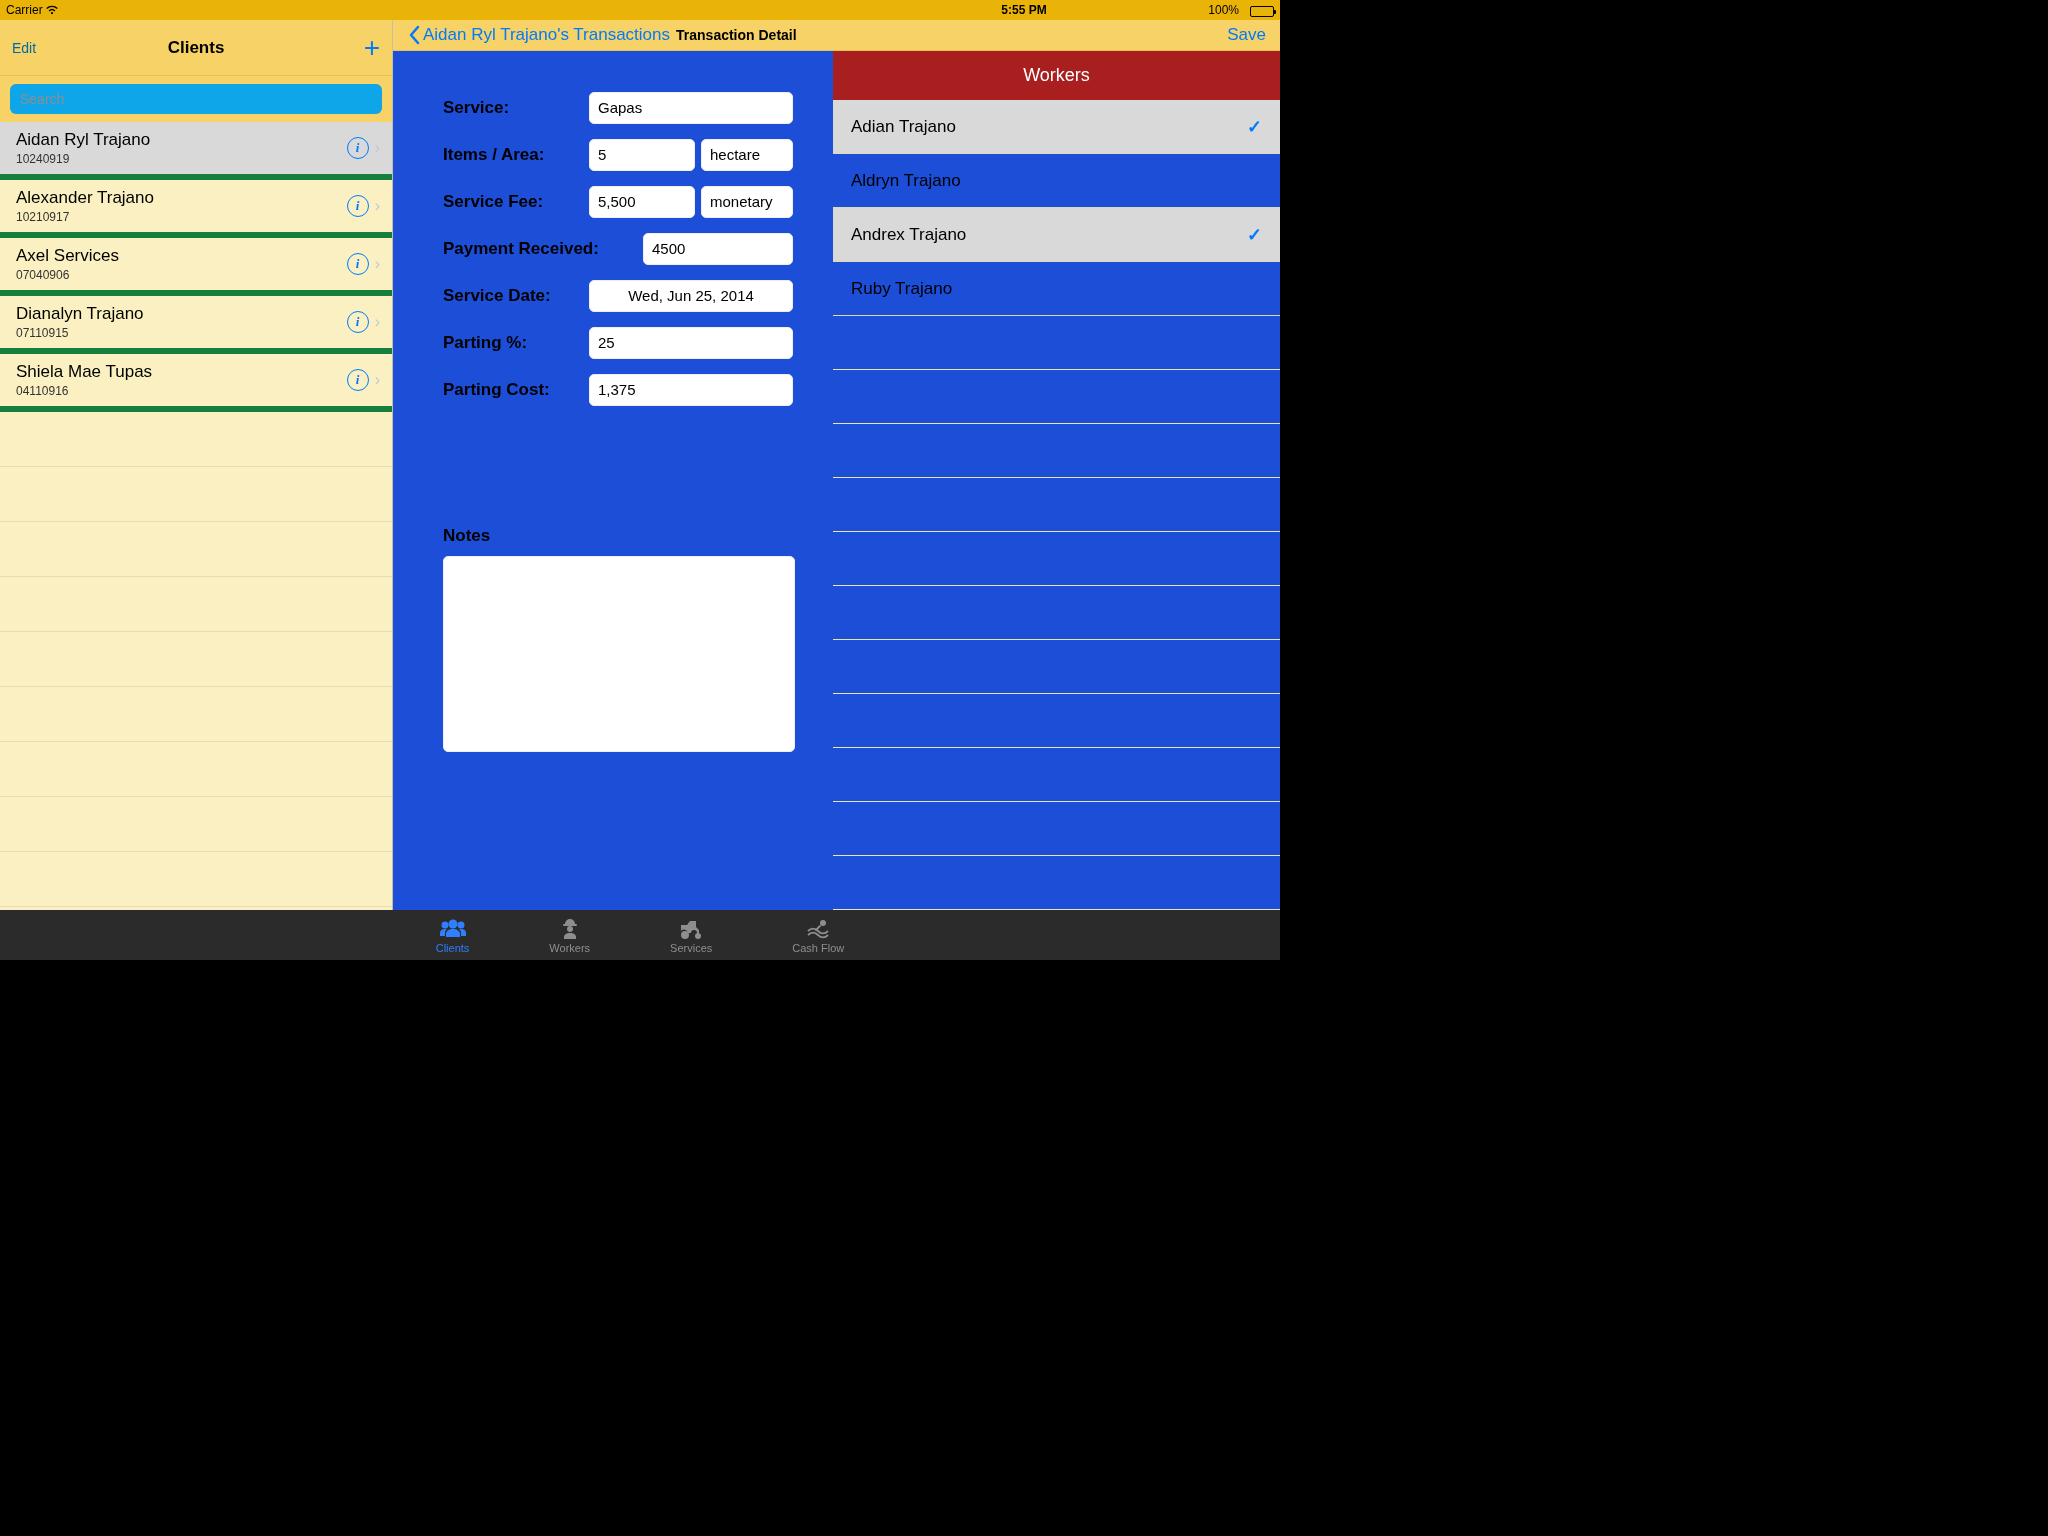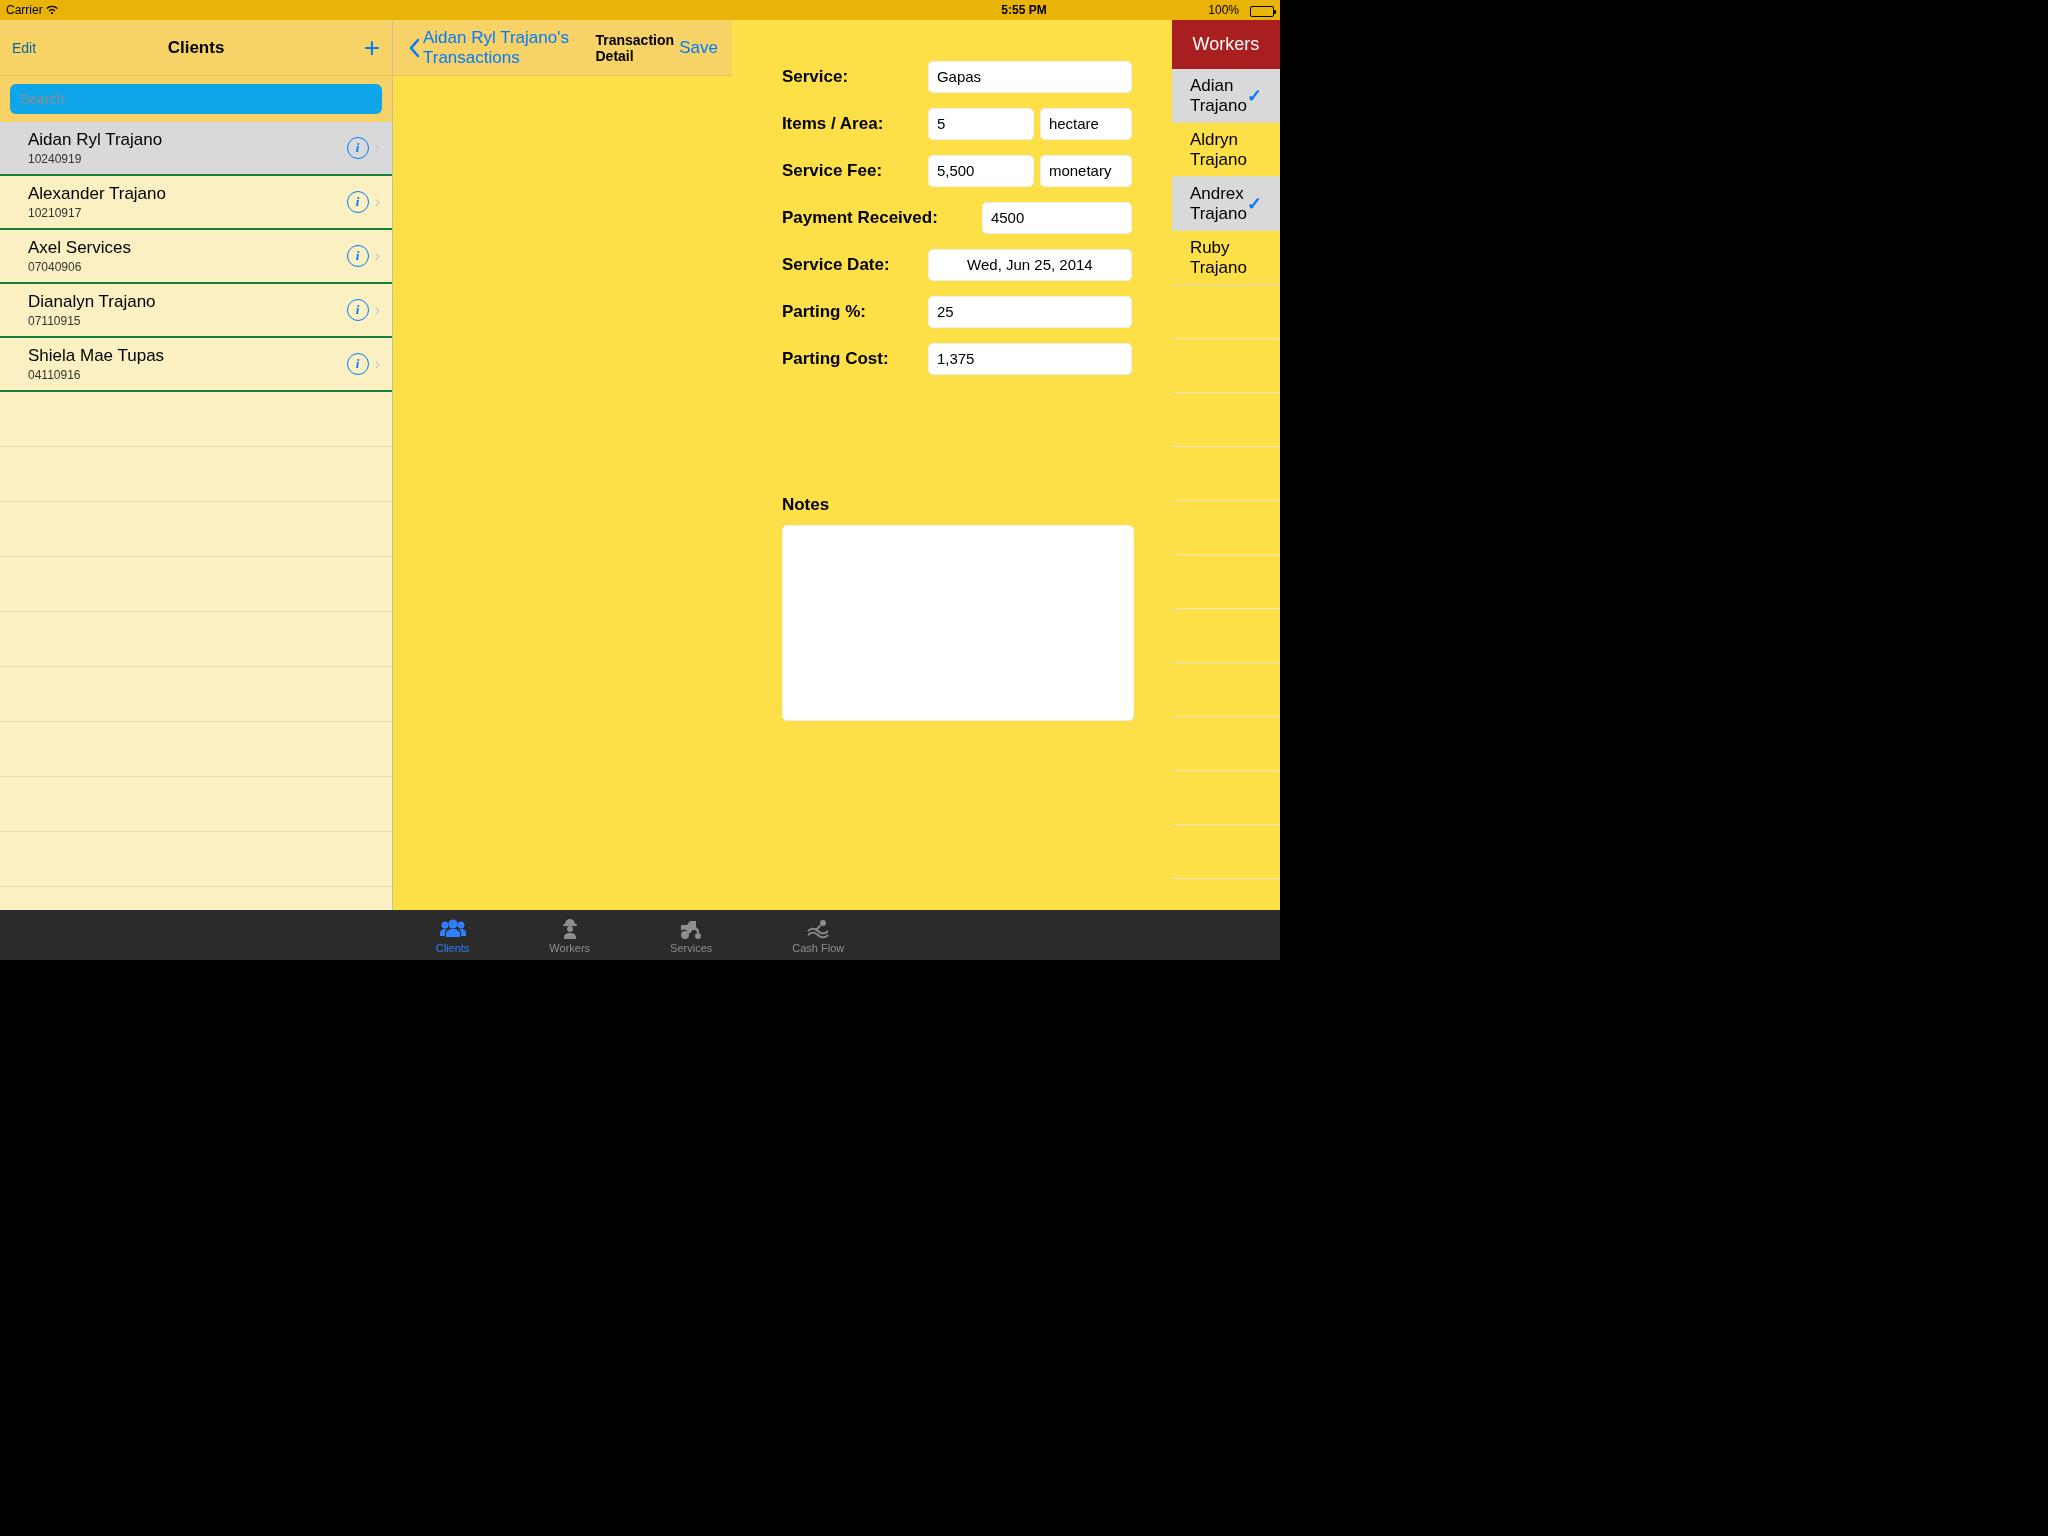--- a/index.html
+++ b/index.html
@@ -29,31 +29,31 @@
 .sidebar { width: 393px; height: 100%; background: #FBF0C1; border-right: 1px solid #c9c0a0; display:flex; flex-direction:column; }
 .sidebar .nav { height: 56px; background: #F7D266; display:flex; align-items:center; justify-content:space-between; padding: 0 12px; border-bottom:1px solid #e0c45a;}
 .sidebar .nav .edit { color:#0369a1; font-size:14px; }
 .sidebar .nav .title { color:#000; font-size:17px; font-weight:600; position:absolute; left:50%; transform:translateX(-50%);} 
 .sidebar .nav-wrap { position:relative; }
 .sidebar .nav .plus { color:#007AFF; font-size:28px; font-weight:300; }
 .sidebar .search-wrap { padding: 8px 10px; background:#F7D266; }
 .sidebar .search { width:100%; height:30px; border-radius:6px; border:none; background:#0ea5e9; padding:0 10px; font-size:14px; color:#000; }
 .sidebar .search::placeholder { color:#8e8e8e; }
 .client-list { flex:1; overflow:auto; }
-.client-row { display:flex; align-items:center; justify-content:space-between; padding: 8px 12px 8px 28px; border-bottom:2px solid #15803d; }
+.client-row { display:flex; align-items:center; justify-content:space-between; padding: 8px 12px 8px 16px; border-bottom:6px solid #15803d; }
 .client-row.selected { background:#D9D9D9; }
 .client-name { font-size:17px; color:#000; }
 .client-id { font-size:12px; color:#333; margin-top:2px;}
 .client-actions { display:flex; align-items:center; gap:6px; }
 .info-icon { width:22px; height:22px; border:1.6px solid #007AFF; border-radius:50%; display:flex; align-items:center; justify-content:center; color:#007AFF; font-size:13px; font-weight:600; font-style:italic; font-family: Georgia, serif;}
 .chevron { color:#c7c7cc; font-size:16px; }
 .empty-row { height:55px; border-bottom:1px solid #e4dcb8; }
 
 
-.detail { flex:1; background:#fde047; display:flex; flex-direction:row; }
+.detail { flex:1; background:#1d4ed8; display:flex; flex-direction:column; }
 .detail .nav { height:56px; background:#F7D266; display:flex; align-items:center; padding:0 14px; border-bottom:1px solid #e0c45a; }
 .back-btn { color:#007AFF; font-size:17px; display:flex; align-items:center; gap:2px;}
 .back-chevron svg { display:block; }
 .detail .nav .dtitle { color:#000; font-size:14px; font-weight:600; margin-left:6px;}
 .detail .nav .save { color:#007AFF; font-size:17px; margin-left:auto; font-weight:500;}
 
 .detail-body { flex:1; display:flex; }
 .form-col { width:440px; padding: 40px 0 0 50px; }
 .form-row { display:flex; align-items:center; margin-bottom:14px; height:33px; }
 .form-label { width:146px; font-size:17px; font-weight:600; color:#000; }

